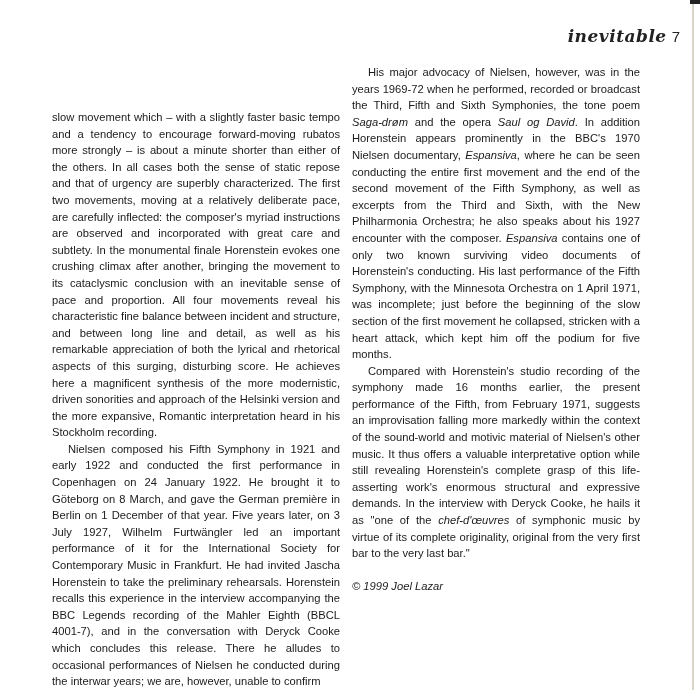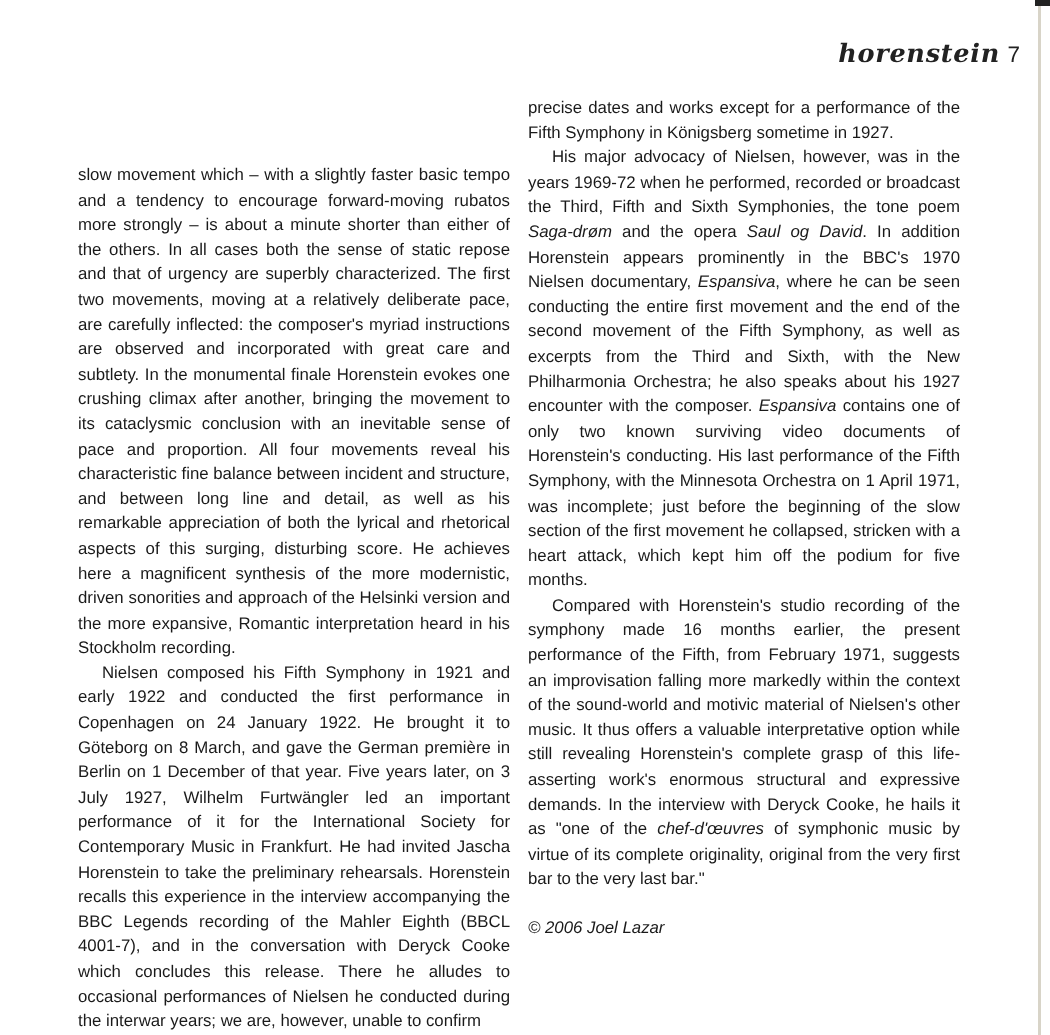--- a/index.html
+++ b/index.html
@@ -17,26 +17,25 @@
   .sig { margin-top: 16px !important; font-style: italic; }
   em { }
 </style>
 </head>
 <body>
 
 <div class="edge"></div>
 <div class="edge-top"></div>
 
 <div class="header">
-  <span class="running-title">horenstein</span><span class="page-number">7</span>
+  <span class="running-title">inevitable</span><span class="page-number">7</span>
 </div>
 
 <div class="col col-left">
   <p>slow movement which – with a slightly faster basic tempo and a tendency to encourage forward-moving rubatos more strongly – is about a minute shorter than either of the others. In all cases both the sense of static repose and that of urgency are superbly characterized. The first two movements, moving at a relatively deliberate pace, are carefully inflected: the composer's myriad instructions are observed and incorporated with great care and subtlety. In the monumental finale Horenstein evokes one crushing climax after another, bringing the movement to its cataclysmic conclusion with an inevitable sense of pace and proportion. All four movements reveal his characteristic fine balance between incident and structure, and between long line and detail, as well as his remarkable appreciation of both the lyrical and rhetorical aspects of this surging, disturbing score. He achieves here a magnificent synthesis of the more modernistic, driven sonorities and approach of the Helsinki version and the more expansive, Romantic interpretation heard in his Stockholm recording.</p>
   <p class="indent">Nielsen composed his Fifth Symphony in 1921 and early 1922 and conducted the first performance in Copenhagen on 24 January 1922. He brought it to Göteborg on 8 March, and gave the German première in Berlin on 1 December of that year. Five years later, on 3 July 1927, Wilhelm Furtwängler led an important performance of it for the International Society for Contemporary Music in Frankfurt. He had invited Jascha Horenstein to take the preliminary rehearsals. Horenstein recalls this experience in the interview accompanying the BBC Legends recording of the Mahler Eighth (BBCL 4001-7), and in the conversation with Deryck Cooke which concludes this release. There he alludes to occasional performances of Nielsen he conducted during the interwar years; we are, however, unable to confirm</p>
 </div>
 
 <div class="col col-right">
-  <p>precise dates and works except for a performance of the Fifth Symphony in Königsberg sometime in 1927.</p>
   <p class="indent"><span>His major advocacy of Nielsen, however, was in the years 1969-72 when he performed, recorded or broadcast the Third, Fifth and Sixth Symphonies, the tone poem </span><em>Saga-drøm</em><span> and the opera </span><em>Saul og David</em><span>. In addition Horenstein appears prominently in the BBC's 1970 Nielsen documentary, </span><em>Espansiva</em><span>, where he can be seen conducting the entire first movement and the end of the second movement of the Fifth Symphony, as well as excerpts from the Third and Sixth, with the New Philharmonia Orchestra; he also speaks about his 1927 encounter with the composer. </span><em>Espansiva</em><span> contains one of only two known surviving video documents of Horenstein's conducting. His last performance of the Fifth Symphony, with the Minnesota Orchestra on 1 April 1971, was incomplete; just before the beginning of the slow section of the first movement he collapsed, stricken with a heart attack, which kept him off the podium for five months.</span></p>
   <p class="indent"><span>Compared with Horenstein's studio recording of the symphony made 16 months earlier, the present performance of the Fifth, from February 1971, suggests an improvisation falling more markedly within the context of the sound-world and motivic material of Nielsen's other music. It thus offers a valuable interpretative option while still revealing Horenstein's complete grasp of this life-asserting work's enormous structural and expressive demands. In the interview with Deryck Cooke, he hails it as "one of the </span><em>chef-d'œuvres</em><span> of symphonic music by virtue of its complete originality, original from the very first bar to the very last bar."</span></p>
-  <p class="sig">© 2006 Joel Lazar</p>
+  <p class="sig">© 1999 Joel Lazar</p>
 </div>
 
 </body></html>

